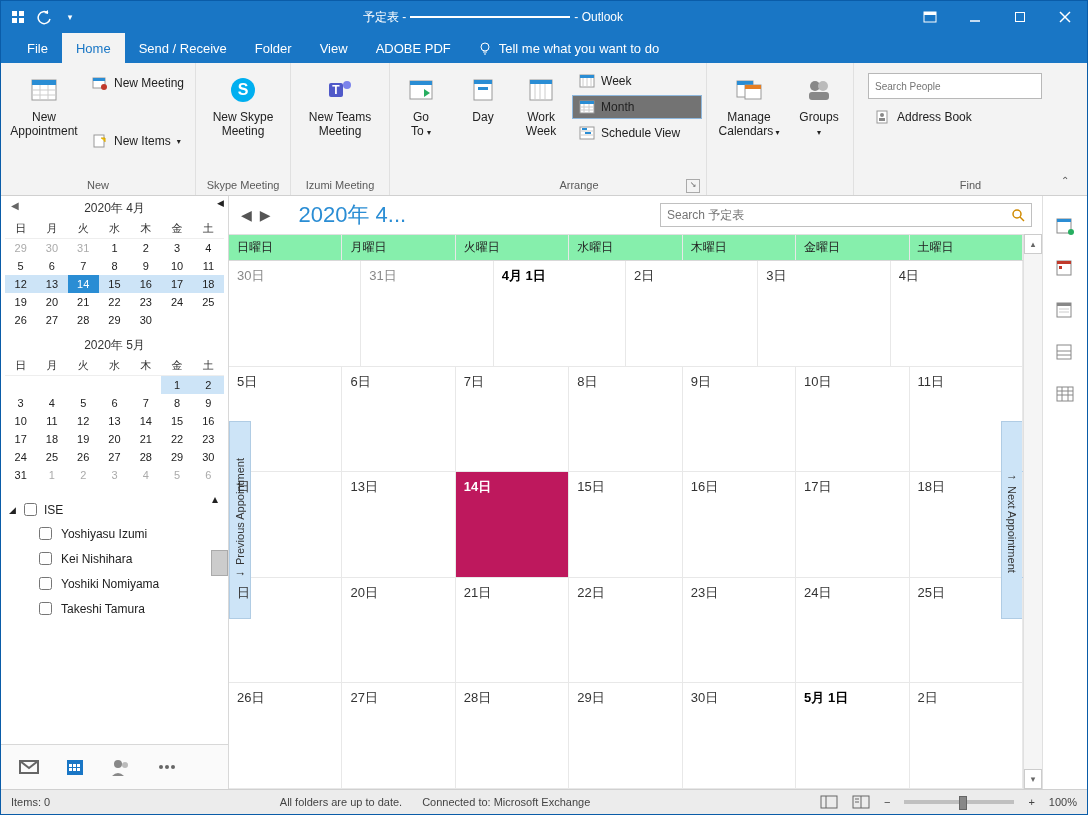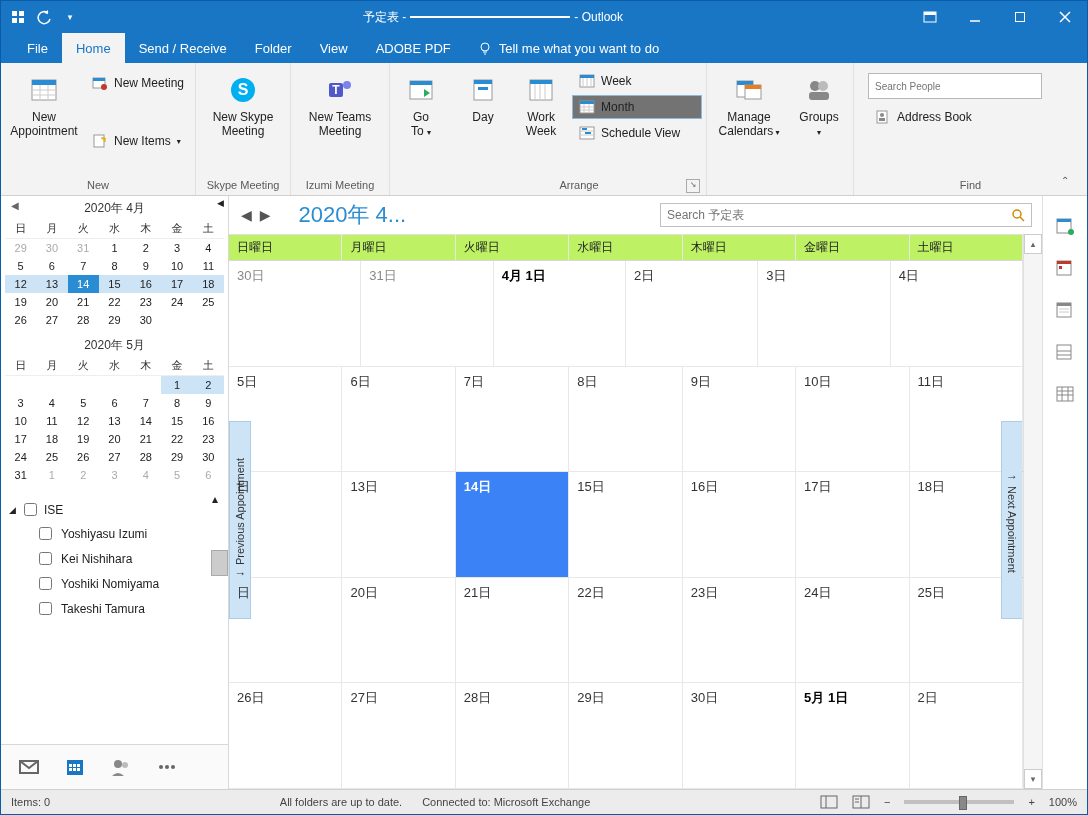--- a/index.html
+++ b/index.html
@@ -51,28 +51,28 @@
 .navbar .nav-btn{width:42px;height:36px;display:flex;align-items:center;justify-content:center;color:#666;font-size:20px;cursor:pointer;border:1px solid transparent}
 .navbar .nav-btn.active{color:#1976c5}
 .main{flex:1;display:flex;flex-direction:column;min-width:0}
 .cal-header{height:38px;display:flex;align-items:center;padding:0 10px;gap:10px}
 .cal-header .nav-arrows{display:flex;gap:4px}
 .cal-header .nav-arrows span{font-size:14px;color:#555;cursor:pointer;padding:2px}
 .cal-header .title{font-size:22px;color:#2a8dd4;font-weight:300;margin-left:16px;flex:0 0 auto}
 .cal-header .search{margin-left:auto;display:flex;border:1px solid #c0c0c0;width:370px;height:22px}
 .cal-header .search input{flex:1;border:none;padding:2px 6px;font-size:12px;outline:none}
 .cal-header .search .si{width:26px;display:flex;align-items:center;justify-content:center;color:#d08a00}
-.dow-row{display:flex;border-top:1px solid #e0e0e0;border-bottom:1px solid #d8d8d8;background:#bef264}
+.dow-row{display:flex;border-top:1px solid #e0e0e0;border-bottom:1px solid #d8d8d8;background:#86efac}
 .dow-row .dow{flex:1;padding:4px 8px;font-size:12px;border-right:1px solid #e8e8e8}
 .month-grid{flex:1;display:flex;flex-direction:column;position:relative;min-height:0}
 .week-row{flex:1;display:flex;border-bottom:1px solid #e8e8e8}
 .day-cell{flex:1;border-right:1px solid #e8e8e8;padding:6px 8px;font-size:13px;color:#333;position:relative}
 .day-cell.dim{color:#888}
 .day-cell.bold{font-weight:700;color:#000}
-.day-cell.today{background:#3b82f6;color:#fff;font-weight:700}
+.day-cell.today{background:#be185d;color:#fff;font-weight:700}
 .appt-tab{position:absolute;top:160px;width:20px;height:180px;background:#cde4f7;border:1px solid #b0cce4;writing-mode:vertical-rl;text-orientation:mixed;font-size:11px;display:flex;align-items:center;justify-content:center;gap:4px;padding:8px 0;color:#333}
 .appt-tab.left{left:0;transform:rotate(180deg)}
 .appt-tab.right{right:0}
 .appt-tab .arrow{font-size:12px;writing-mode:horizontal-tb}
 .scroll-col{width:18px;border-left:1px solid #e0e0e0;background:#f5f5f5;display:flex;flex-direction:column}
 .scroll-col .sc-btn{height:18px;display:flex;align-items:center;justify-content:center;font-size:9px;color:#666;border:1px solid #ccc;background:#fff}
 .peek-col{width:44px;border-left:1px solid #e0e0e0;background:#fff;display:flex;flex-direction:column;align-items:center;padding-top:20px;gap:22px}
 .peek-col .pk{width:20px;height:20px;cursor:pointer}
 .statusbar{height:24px;background:#ececec;border-top:1px solid #d0d0d0;display:flex;align-items:center;font-size:11px;color:#444;padding:0 10px;gap:20px}
 .statusbar .sb-right{margin-left:auto;display:flex;align-items:center;gap:14px}

